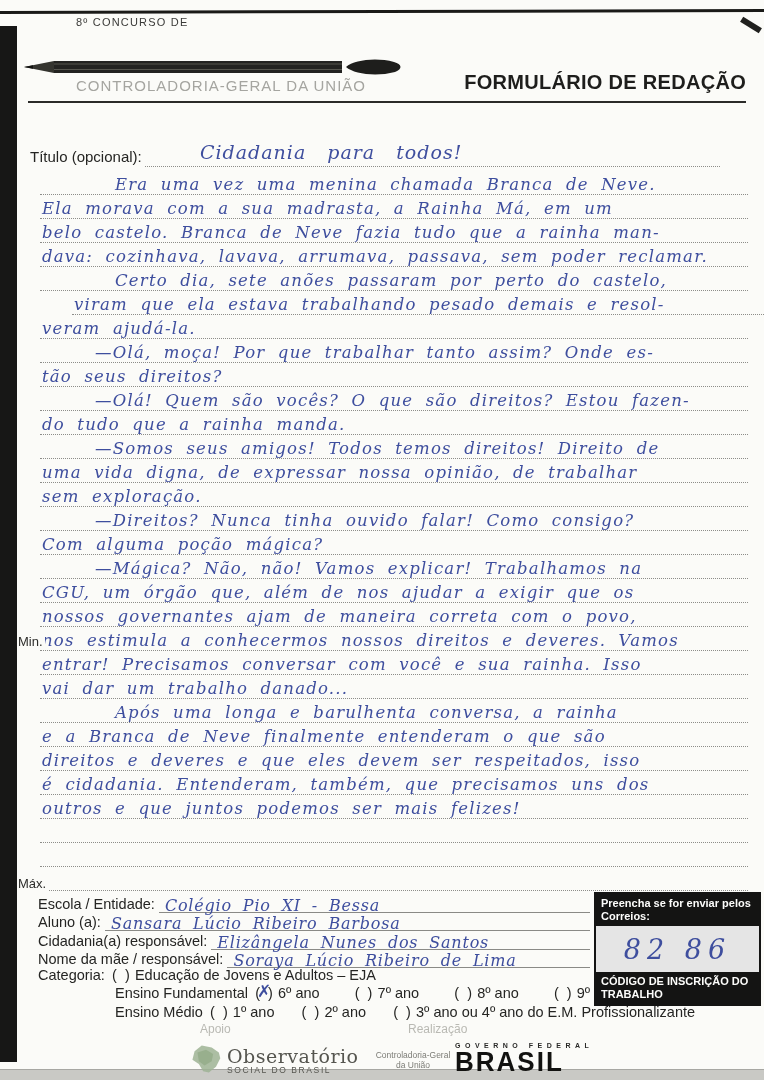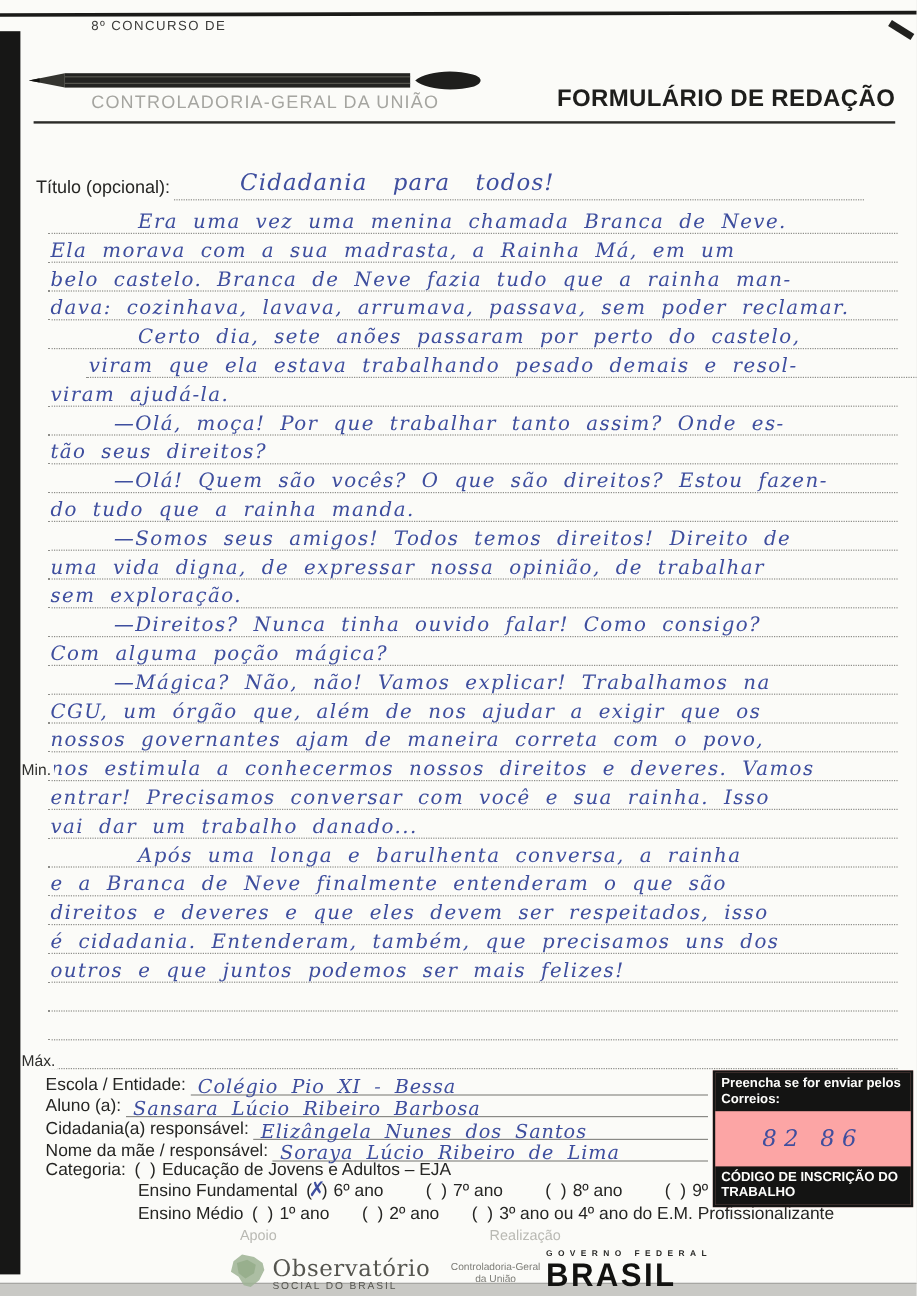--- a/index.html
+++ b/index.html
@@ -43,24 +43,24 @@
   .frow .flabel { flex:none; padding-bottom:1px; white-space:nowrap; }
   .frow .fill { flex:1; position:relative; border-bottom:1px solid #8a8a86; height:19px; margin-left:4px; }
   .frow .fill .hand { position:absolute; left:6px; bottom:-3px; font-size:16px; letter-spacing:0.8px; word-spacing:5px; white-space:nowrap; }
 
   .cat-row { position:absolute; font-size:14.5px; color:#252523; white-space:nowrap; }
   .cat-row .opt { display:inline-block; }
   .cb { position:relative; display:inline-block; width:20px; text-align:center; }
   .cb .xmark { position:absolute; left:3px; top:-4px; font-style:normal; font-size:17px; color:var(--ink); font-family:"DejaVu Serif", serif; }
 
   
-  .correios { position:absolute; left:594px; top:892px; width:167px; border:2px solid #141413; background:#fca5a5; }
+  .correios { position:absolute; left:594px; top:892px; width:167px; border:2px solid #141413; background:#e5e5e5; }
   .correios .blk { background:#141413; color:#fdfdfb; font-weight:bold; font-size:11px; line-height:13px; padding:3px 5px; }
   .correios .code-area { height:46px; position:relative; }
-  .correios .code { position:absolute; left:50%; top:50%; transform:translate(-50%,-50%); font-size:19px; letter-spacing:6px; white-space:nowrap; }
+  .correios .code { position:absolute; left:50%; top:50%; transform:translate(-50%,-50%); font-size:27px; letter-spacing:6px; white-space:nowrap; }
 
   
   .support-label { position:absolute; top:1022px; font-size:12px; color:#b9b9b3; }
   .logo-obs { position:absolute; left:190px; top:1044px; display:flex; align-items:center; }
   .logo-obs .txt { margin-left:5px; color:#55554f; }
   .logo-obs .l1 { font-family:"DejaVu Serif", serif; font-size:19px; letter-spacing:0.5px; line-height:18px; }
   .logo-obs .l2 { font-size:8.5px; letter-spacing:1.6px; }
   .logo-cgu { position:absolute; left:368px; top:1050px; width:90px; text-align:center; font-size:8.5px; font-weight:normal; color:#7c7c76; line-height:10px; }
   .logo-brasil { position:absolute; left:455px; top:1042px; color:#121210; }
   .logo-brasil .gov { font-size:7px; font-weight:bold; letter-spacing:4.5px; color:#2a2a28; }
@@ -110,21 +110,21 @@
       <div class="essay-line indent-none" style="top: 243px;">
         <span class="hand">dava: cozinhava, lavava, arrumava, passava, sem poder reclamar.</span>
       </div>
       <div class="essay-line indent-paragraph" style="top: 267px;">
         <span class="hand">Certo dia, sete anões passaram por perto do castelo,</span>
       </div>
       <div class="essay-line indent-none" style="top: 291px; margin-left: 32px;">
         <span class="hand">viram que ela estava trabalhando pesado demais e resol-</span>
       </div>
       <div class="essay-line indent-none" style="top: 315px;">
-        <span class="hand">viram ajudá-la.</span>
+        <span class="hand">veram ajudá-la.</span>
       </div>
       <div class="essay-line indent-dialogue" style="top: 339px;">
         <span class="hand">—Olá, moça! Por que trabalhar tanto assim? Onde es-</span>
       </div>
       <div class="essay-line indent-none" style="top: 363px;">
         <span class="hand">tão seus direitos?</span>
       </div>
       <div class="essay-line indent-dialogue" style="top: 387px;">
         <span class="hand">—Olá! Quem são vocês? O que são direitos? Estou fazen-</span>
       </div>

